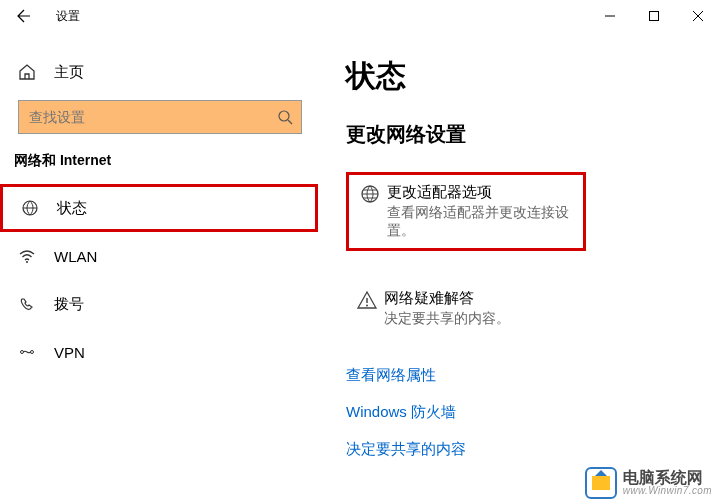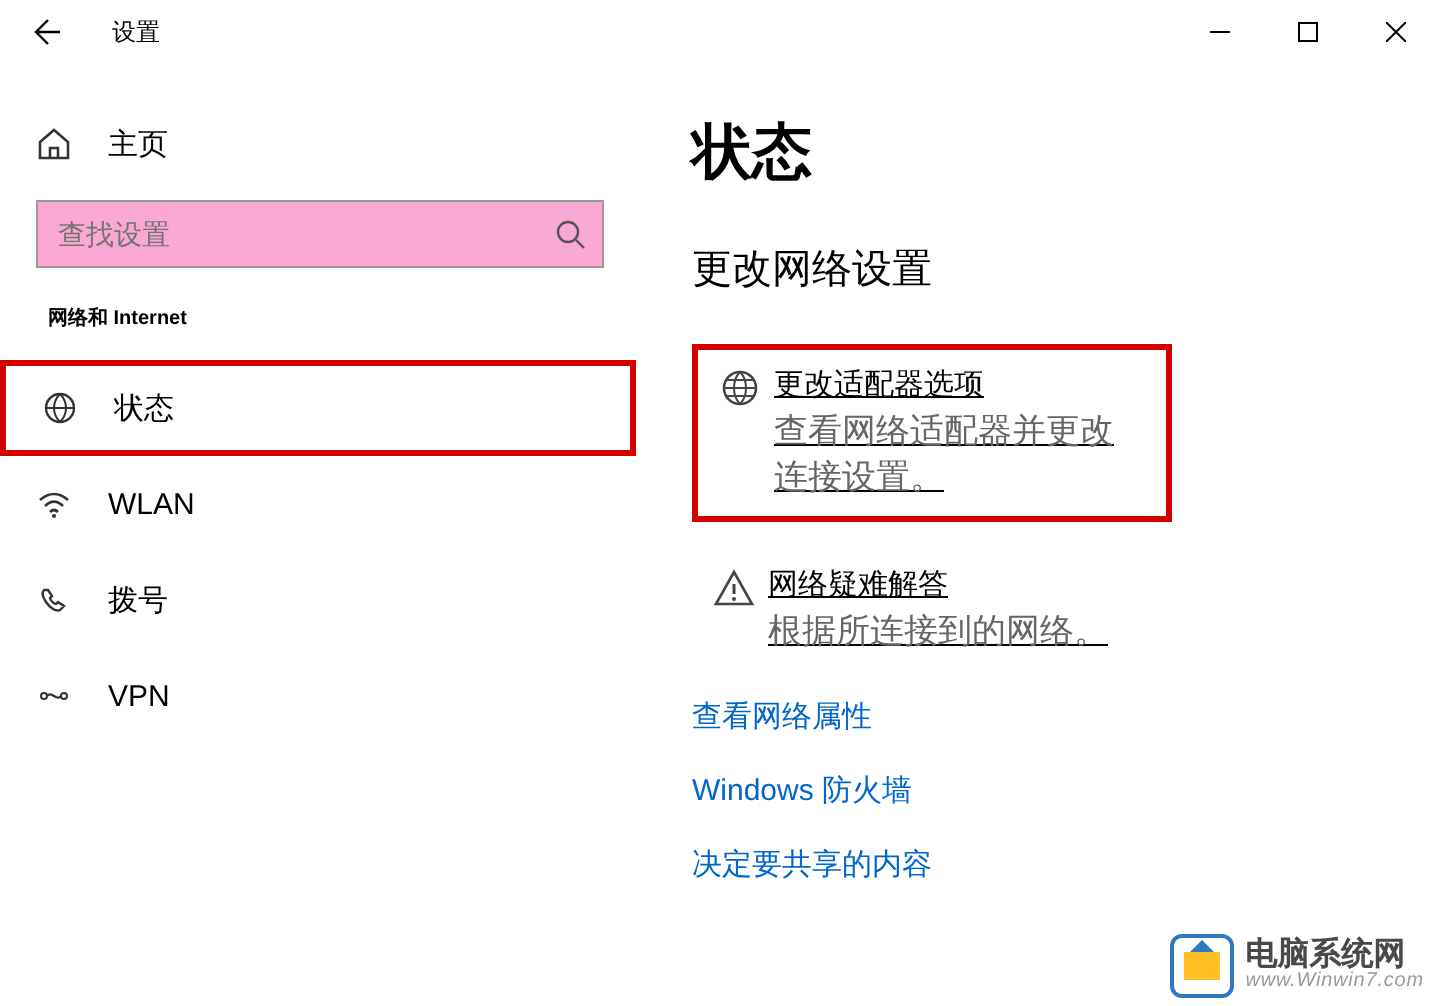--- a/index.html
+++ b/index.html
@@ -62,37 +62,37 @@
     color: #333;
   }
   .search-wrap {
     margin: 8px 18px 18px 18px;
     position: relative;
   }
   .search {
     width: 100%;
     height: 34px;
     border: 1px solid #999;
-    background: #f9a8d4;
+    background: #fdba74;
     padding: 0 34px 0 10px;
     font-size: 14px;
     font-family: inherit;
     color: #666;
   }
   .search-btn {
     position: absolute;
     right: 0; top: 0;
     width: 34px; height: 34px;
     display: flex; align-items: center; justify-content: center;
     color: #555;
     font-size: 15px;
   }
   .category {
-    padding: 0 24px;
-    font-size: 10px;
+    padding: 0 14px;
+    font-size: 14px;
     font-weight: 600;
     margin-bottom: 14px;
   }
   .nav-item {
     display: flex;
     align-items: center;
     height: 48px;
     padding: 0 18px;
     font-size: 15px;
     position: relative;
@@ -107,28 +107,27 @@
     overflow: hidden;
     position: relative;
   }
   .page-title {
     font-size: 30px;
     font-weight: 600;
     margin: 6px 0 24px 0;
   }
   .section-title {
     font-size: 20px;
-    font-weight: 400;
+    font-weight: 700;
     margin-bottom: 24px;
   }
   .option {
     display: flex;
     padding: 6px 10px;
-    margin-bottom: 16px;
-    text-decoration: underline;
+    margin-bottom: 32px;
   }
   .option.highlight {
     border: 3px solid #d40000;
     padding: 8px 10px;
     max-width: 240px;
   }
   .opt-icon {
     width: 28px;
     font-size: 20px;
     color: #444;
@@ -137,21 +136,21 @@
   }
   .opt-text {
     flex: 1;
   }
   .opt-title {
     font-size: 15px;
     color: #000;
     margin-bottom: 2px;
   }
   .opt-desc {
-    font-size: 17px;
+    font-size: 14px;
     color: #666;
   }
   .link {
     font-size: 15px;
     color: #0066cc;
     margin: 0 0 18px 0;
     padding-left: 0;
   }
   .watermark {
     position: absolute;
@@ -311,21 +310,21 @@
     <div class="option">
       <div class="opt-icon">
         <svg width="22" height="22" viewBox="0 0 22 22">
             <path d="M11 3 L20 19 L2 19 Z" fill="none" stroke="#444" stroke-width="1.3"></path>
             <line x1="11" y1="9" x2="11" y2="14" stroke="#444" stroke-width="1.5"></line>
             <circle cx="11" cy="16.5" r="1" fill="#444"></circle>
           </svg>
       </div>
       <div class="opt-text">
         <div class="opt-title">网络疑难解答</div>
-        <div class="opt-desc">根据所连接到的网络。</div>
+        <div class="opt-desc">决定要共享的内容。</div>
       </div>
     </div>
 
     <div class="link">查看网络属性</div>
     <div class="link">Windows 防火墙</div>
     <div class="link">决定要共享的内容</div>
 
   </div>
 </div>
 

